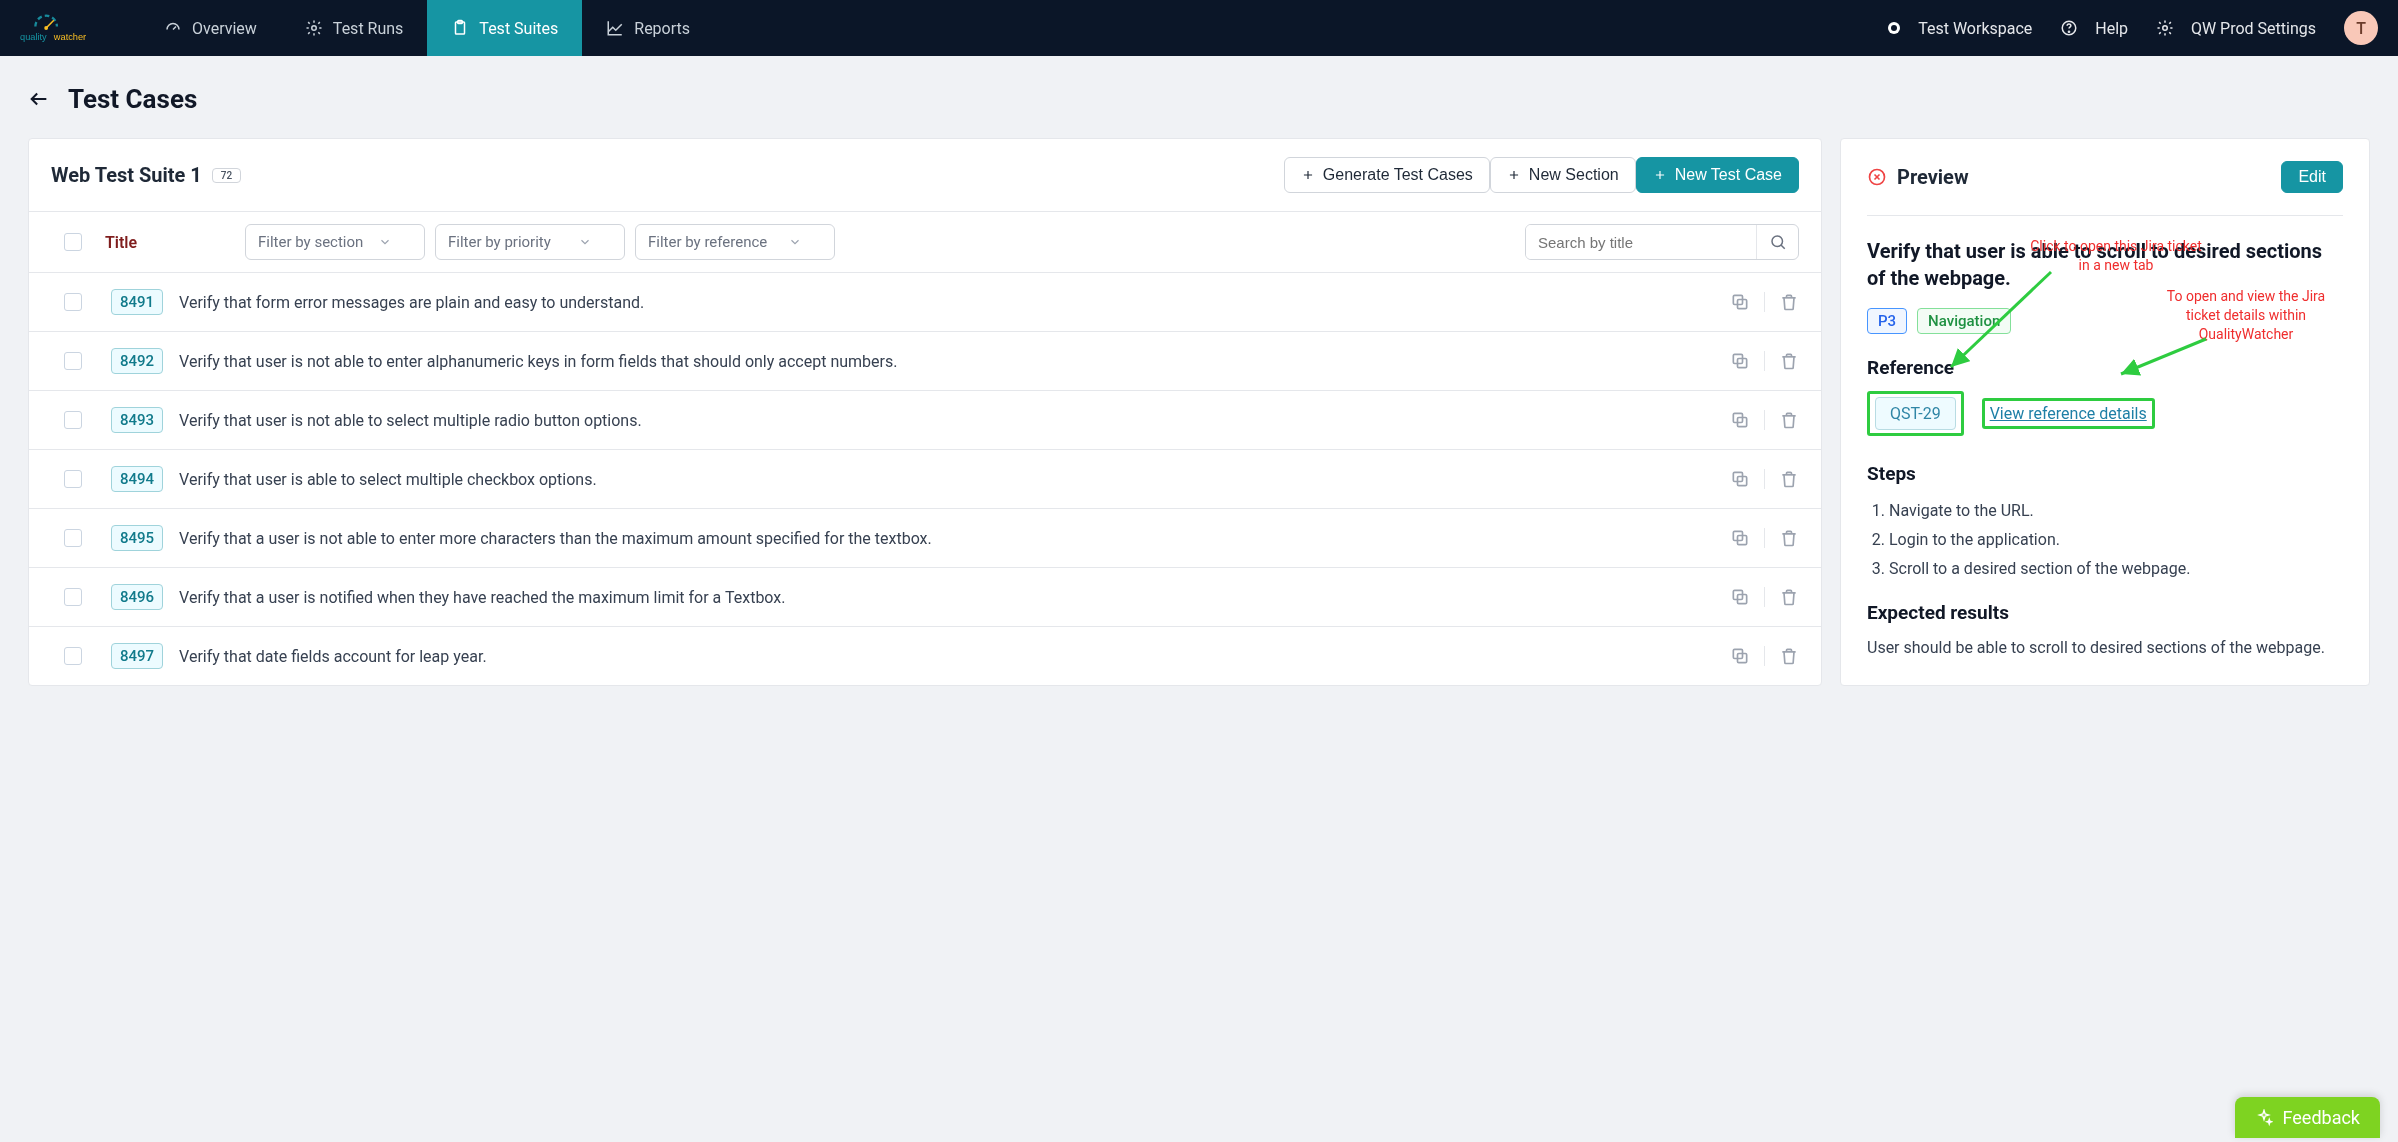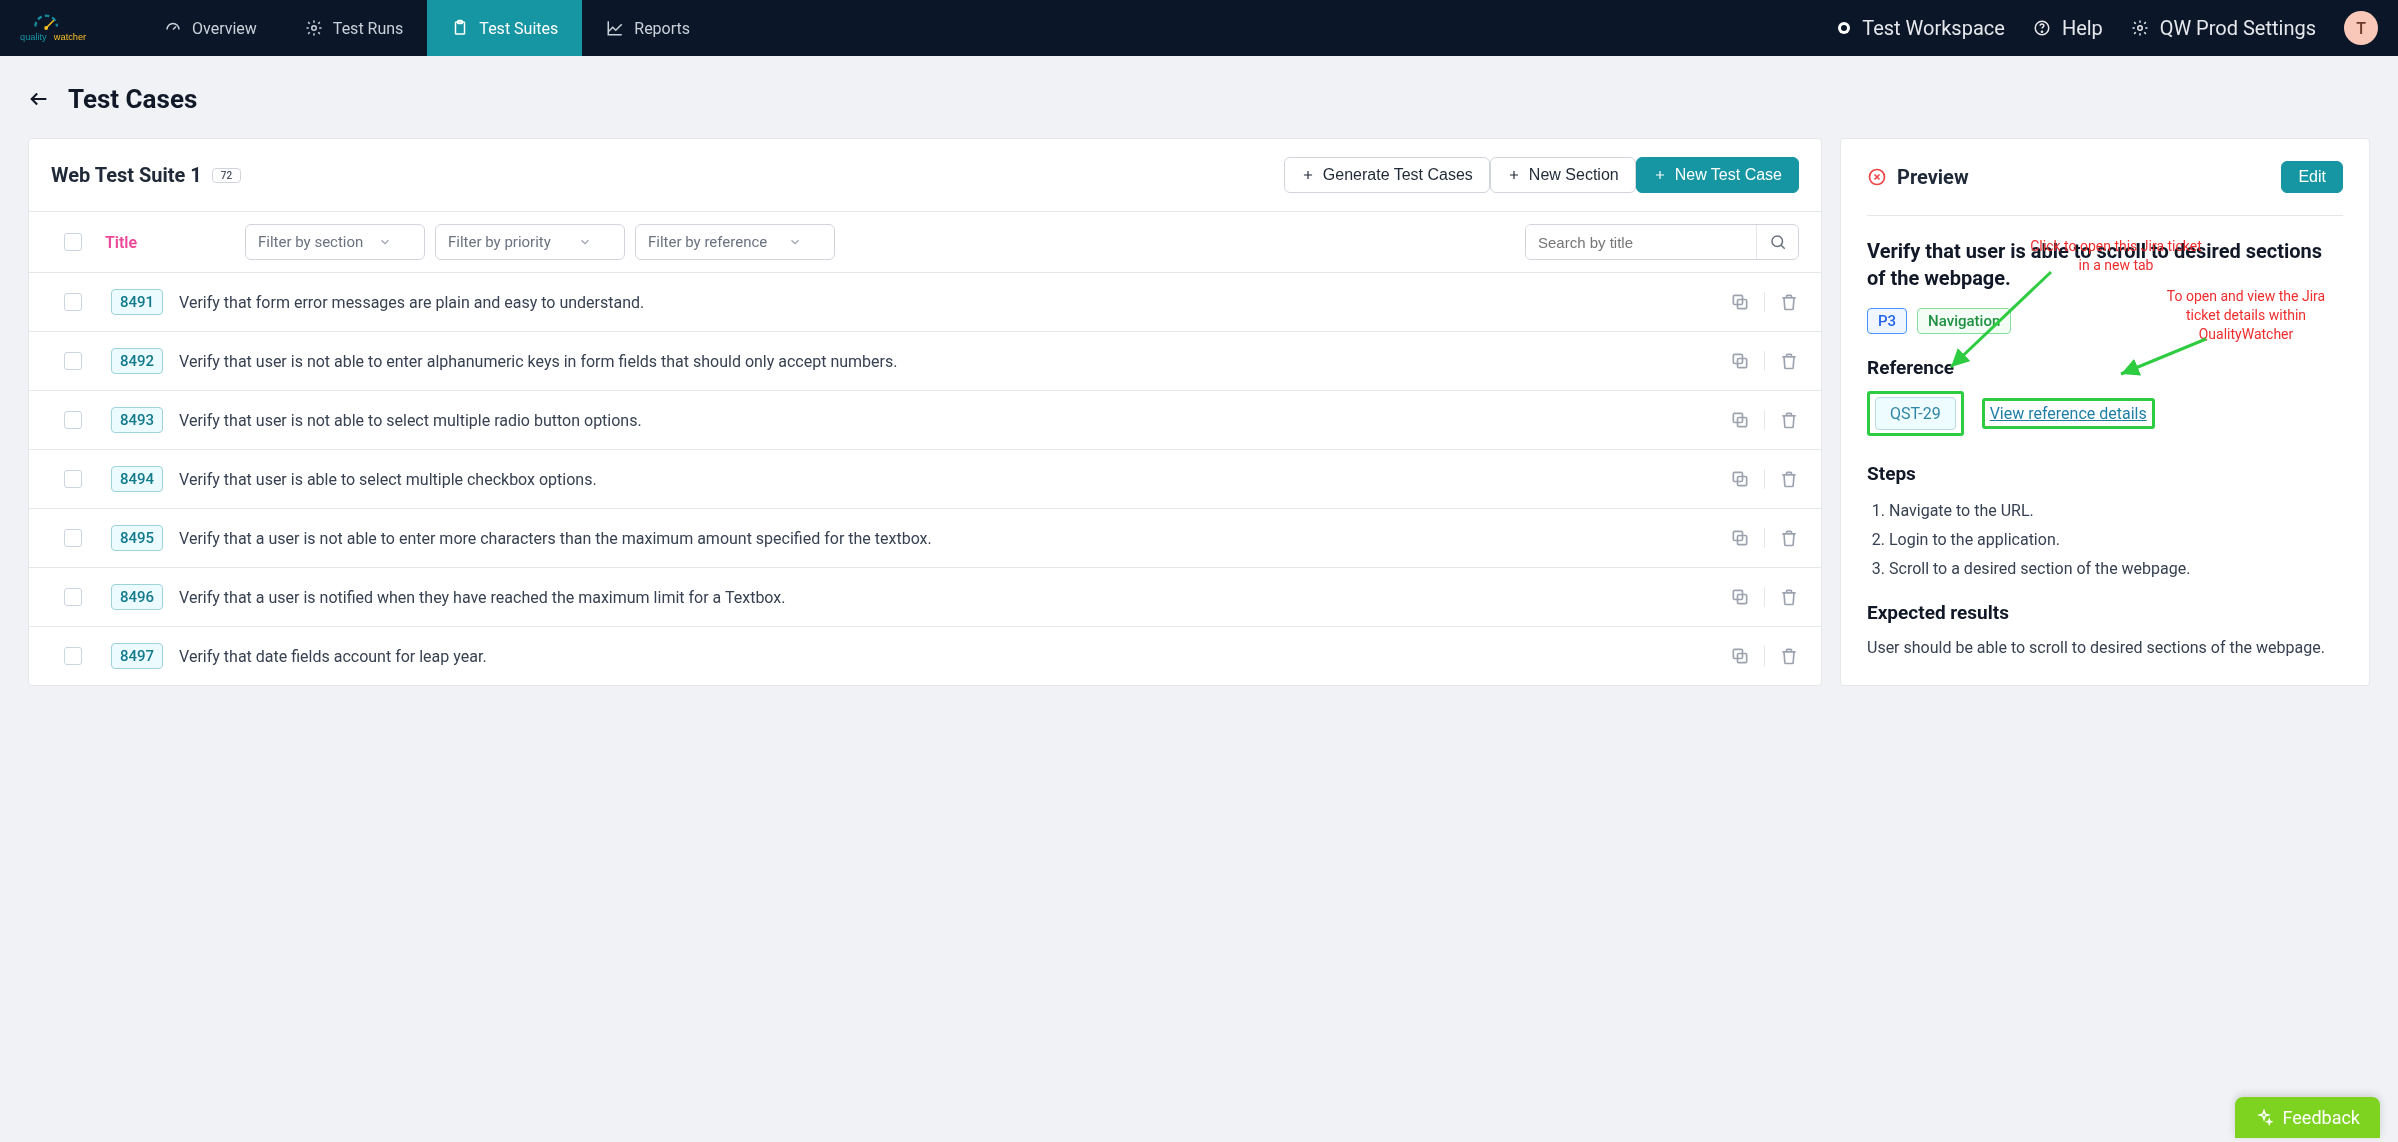--- a/index.html
+++ b/index.html
@@ -8,21 +8,21 @@
 
 .topnav { height: 56px; background: #0b1628; display: flex; align-items: center; padding-right: 20px; color: #e5e7eb; }
 .logo { width: 140px; display:flex; align-items:center; justify-content:center; padding: 0 18px; }
 .logo svg { width: 100px; height: 34px; }
 .nav-tabs { display: flex; align-items: stretch; height: 56px; }
 .nav-tab { display: flex; align-items: center; gap: 10px; padding: 0 24px; color: #c9d1d9; font-size: 16px; cursor: pointer; }
 .nav-tab.active { background: #1695a3; color: #fff; }
 .nav-tab .nav-icon { width: 18px; height: 18px; display:inline-flex; }
 .nav-spacer { flex: 1; }
 .nav-right { display: flex; align-items: center; gap: 28px; }
-.nav-right-item { display: flex; align-items: center; gap: 11px; color: #e5e7eb; font-size: 20px; cursor: pointer; }
+.nav-right-item { display: flex; align-items: center; gap: 17px; color: #e5e7eb; font-size: 16px; cursor: pointer; }
 .avatar { width: 34px; height: 34px; border-radius: 50%; background: #f9c8b8; color: #6b3b2a; display:flex; align-items:center; justify-content:center; font-weight: 500; }
 
 
 .page { padding: 28px; }
 .page-header { display:flex; align-items:center; gap: 18px; margin-bottom: 24px; }
 .back-arrow { width: 22px; height: 22px; cursor:pointer; }
 .page-title { font-size: 26px; font-weight: 700; color: #111827; }
 
 .content { display: flex; gap: 18px; align-items: stretch; }
 .left-panel { flex: 1; background: #fff; border: 1px solid #e5e7eb; border-radius: 4px; overflow: hidden; display:flex; flex-direction:column; }
@@ -33,21 +33,21 @@
 .suite-title { font-size: 20px; font-weight: 700; }
 .suite-count { font-size: 10px; font-weight: 500; border: 1px solid #d1d5db; border-radius: 4px; padding: 1px 8px; color:#4b5563; }
 .lp-buttons { display:flex; }
 .btn { display:inline-flex; align-items:center; gap:8px; border:1px solid #d1d5db; background:#fff; border-radius:6px; padding: 8px 16px; font-size:16px; cursor:pointer; color:#1f2937; }
 .btn.primary { background:#1695a3; border-color:#1695a3; color:#fff; }
 .btn.primary-sm { background:#1695a3; border-color:#1695a3; color:#fff; padding:6px 16px; border-radius:6px; }
 
 .filters-row { display:flex; align-items:center; gap:10px; padding: 12px 22px 12px 22px; border-top:1px solid #e5e7eb; border-bottom:1px solid #e5e7eb; }
 .check-col { width: 44px; display:flex; align-items:center; justify-content:center; }
 .checkbox { width:18px; height:18px; border:1.5px solid #cbd5e1; border-radius:3px; cursor:pointer; }
-.title-col-label { font-size: 16px; font-weight:600; color:#ec4899; width: 130px; }
+.title-col-label { font-size: 16px; font-weight:600; color:#7f1d1d; width: 130px; }
 .filter-select { height:36px; border:1px solid #d1d5db; border-radius:6px; padding: 0 32px 0 12px; font-size:15px; color:#6b7280; background:#fff; display:flex; align-items:center; gap:10px; cursor:pointer; position:relative; min-width:180px; }
 .filter-select .chev { margin-left:auto; }
 .search-wrap { margin-left:auto; display:flex; align-items:center; border:1px solid #d1d5db; border-radius:6px; overflow:hidden; }
 .search-input { height:34px; border:none; outline:none; padding:0 12px; font-size:15px; width: 230px; color:#374151; }
 .search-btn { width:42px; height:34px; display:flex; align-items:center; justify-content:center; border-left:1px solid #e5e7eb; cursor:pointer; }
 
 .rows { }
 .row { display:flex; align-items:center; padding: 16px 22px; border-bottom:1px solid #e5e7eb; gap: 16px; }
 .row:last-child { border-bottom: none; }
 .id-chip { border:1px solid #9fd3db; background:#ecfbff; color:#117a8b; border-radius:4px; padding:3px 8px; font-size:15px; font-weight:500; min-width:52px; text-align:center; }

